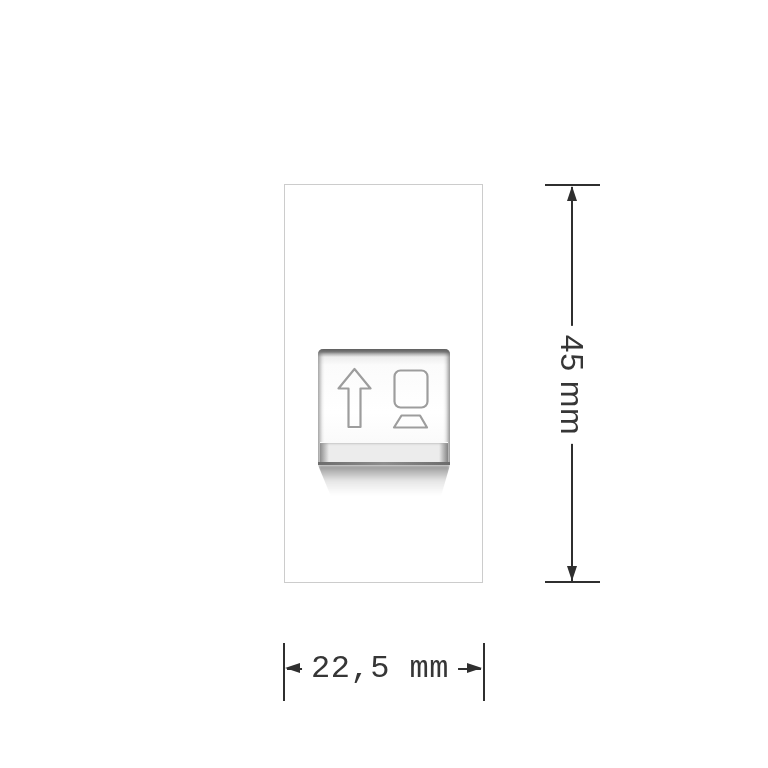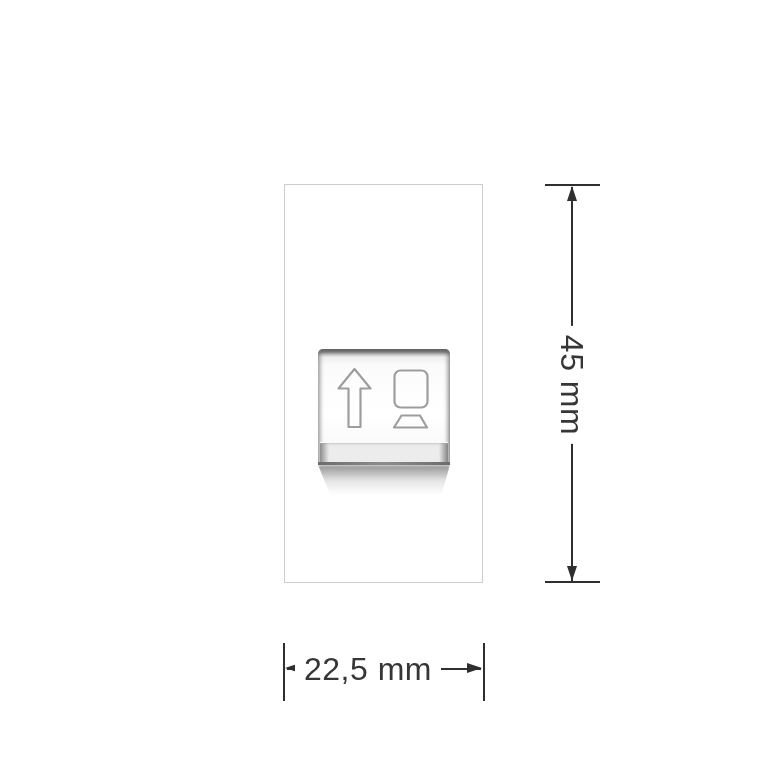--- a/index.html
+++ b/index.html
@@ -119,23 +119,24 @@
     white-space: nowrap;
     line-height: 1;
     padding: 2px 9px;
   }
   .label-height {
     left: 572px;
     top: 385px;
     transform: translate(-50%, -50%) rotate(90deg);
   }
   .label-width {
-    left: 368px;
+    left: 380px;
     top: 669px;
     transform: translate(-50%, -50%);
+    font-family: Liberation Mono, monospace;
   }
   .arrowhead { position: absolute; width: 0; height: 0; z-index: 1; }
   .arrow-up {
     left: 567px; top: 186px;
     border-left: 5px solid transparent;
     border-right: 5px solid transparent;
     border-bottom: 15px solid #2f2f2f;
   }
   .arrow-down {
     left: 567px; top: 566px;

